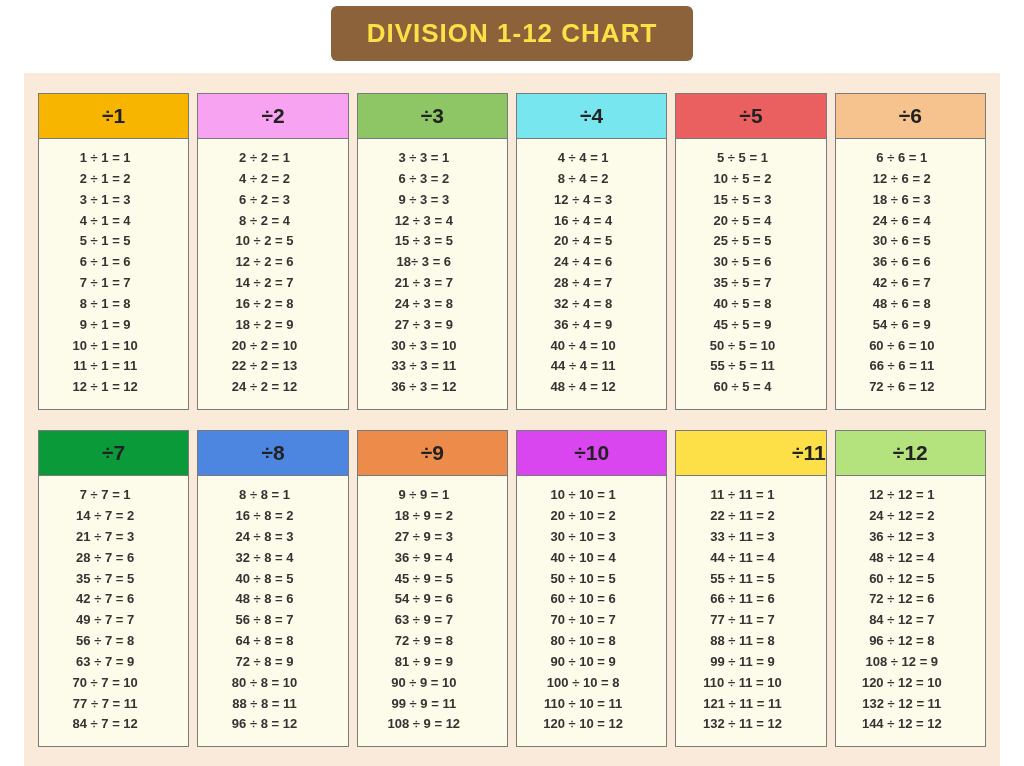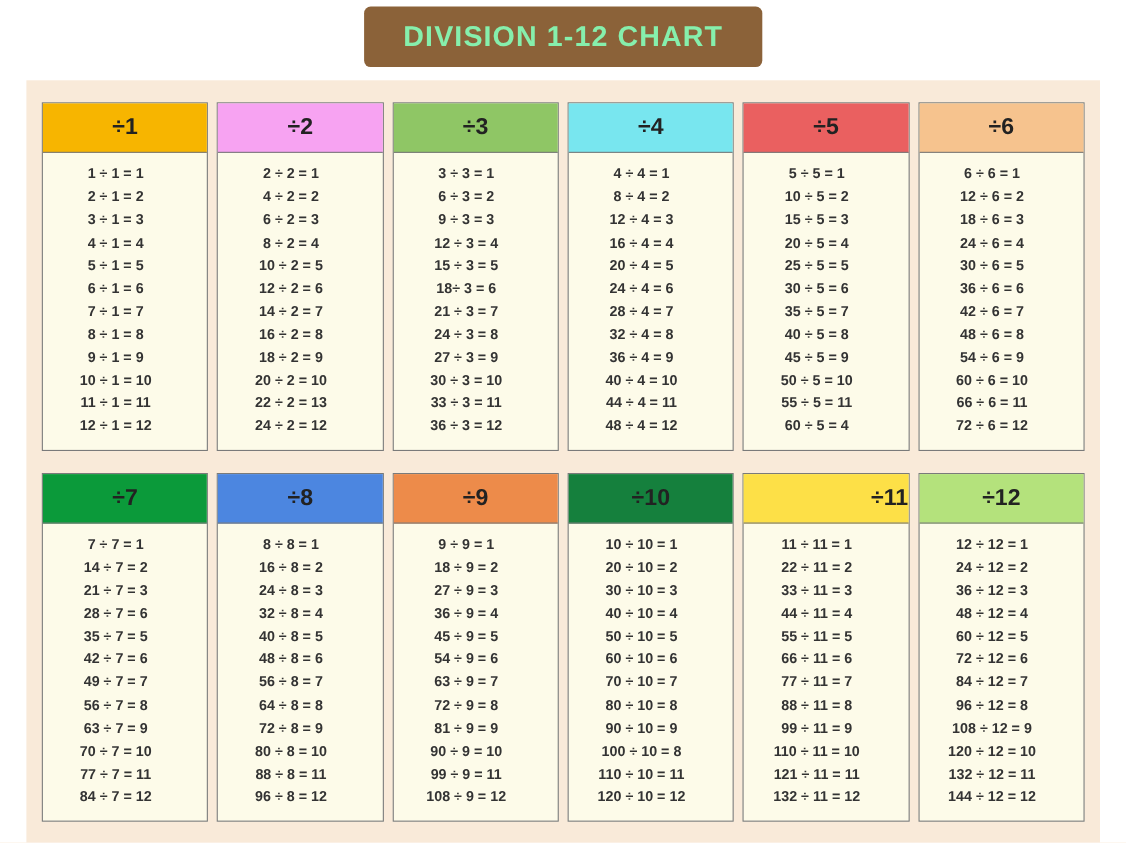--- a/index.html
+++ b/index.html
@@ -7,21 +7,21 @@
       width: 1024px;
       height: 766px;
       background: #ffffff;
       font-family: Arial, Helvetica, sans-serif;
       display: flex;
       flex-direction: column;
       align-items: center;
     }
     .title-banner {
       background: #8b6239;
-      color: #86efac;
+      color: #fde047;
       font-weight: bold;
       font-size: 26px;
       padding: 12px 36px;
       border-radius: 6px;
       margin-top: 6px;
       margin-bottom: 12px;
       letter-spacing: 1px;
     }
     .chart-area {
       background: #f9ead9;
@@ -222,21 +222,21 @@
           <div class="eq">54 ÷ 9 = 6</div>
           <div class="eq">63 ÷ 9 = 7</div>
           <div class="eq">72 ÷ 9 = 8</div>
           <div class="eq">81 ÷ 9 = 9</div>
           <div class="eq">90 ÷ 9 = 10</div>
           <div class="eq">99 ÷ 9 = 11</div>
           <div class="eq">108 ÷ 9 = 12</div>
         </div>
       </div>
       <div class="block">
-        <div class="block-header" style="background: #15803d;">÷10</div>
+        <div class="block-header" style="background: #d946ef;">÷10</div>
         <div class="block-body">
           <div class="eq">10 ÷ 10 = 1</div>
           <div class="eq">20 ÷ 10 = 2</div>
           <div class="eq">30 ÷ 10 = 3</div>
           <div class="eq">40 ÷ 10 = 4</div>
           <div class="eq">50 ÷ 10 = 5</div>
           <div class="eq">60 ÷ 10 = 6</div>
           <div class="eq">70 ÷ 10 = 7</div>
           <div class="eq">80 ÷ 10 = 8</div>
           <div class="eq">90 ÷ 10 = 9</div>

